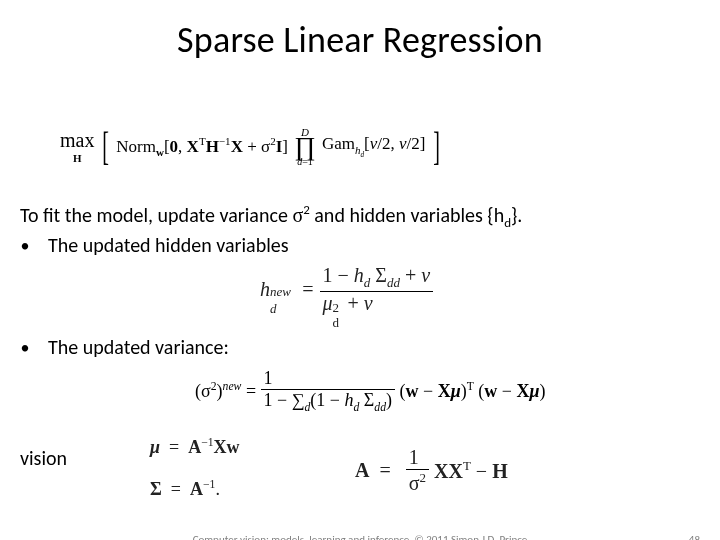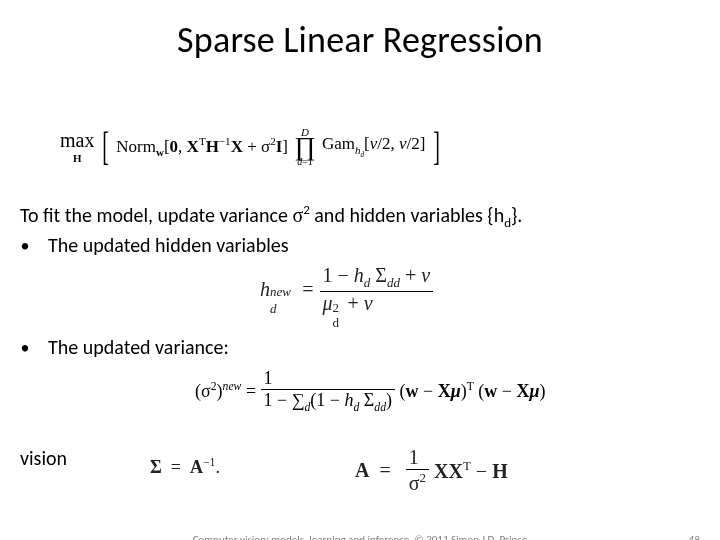--- a/index.html
+++ b/index.html
@@ -178,20 +178,21 @@
     <span class="frac mid">
       <span class="num">1</span>
       <span class="den">1 − ∑<sub><i>d</i></sub>(1 − <i>h<sub>d</sub></i> Σ<sub><i>dd</i></sub>)</span>
     </span>
     <span class="mid"> (<b>w</b> − <b>X</b><b><i>μ</i></b>)<sup>T</sup> (<b>w</b> − <b>X</b><b><i>μ</i></b>)</span>
   </div>
 
   <div class="where-label">vision</div>
 
   <div class="eq-mu">
+    <div><b><i>μ</i></b>&nbsp;&nbsp;=&nbsp;&nbsp;<b>A</b><sup>−1</sup><b>Xw</b></div>
     <div style="margin-top:20px;"><b>Σ</b>&nbsp;&nbsp;=&nbsp;&nbsp;<b>A</b><sup>−1</sup>.</div>
   </div>
 
   <div class="eq-A">
     <span class="mid"><b>A</b>&nbsp;&nbsp;=&nbsp;&nbsp;</span>
     <span class="frac mid">
       <span class="num">1</span>
       <span class="den">σ<sup>2</sup></span>
     </span>
     <span class="mid"> <b>XX</b><sup>T</sup> − <b>H</b></span>

